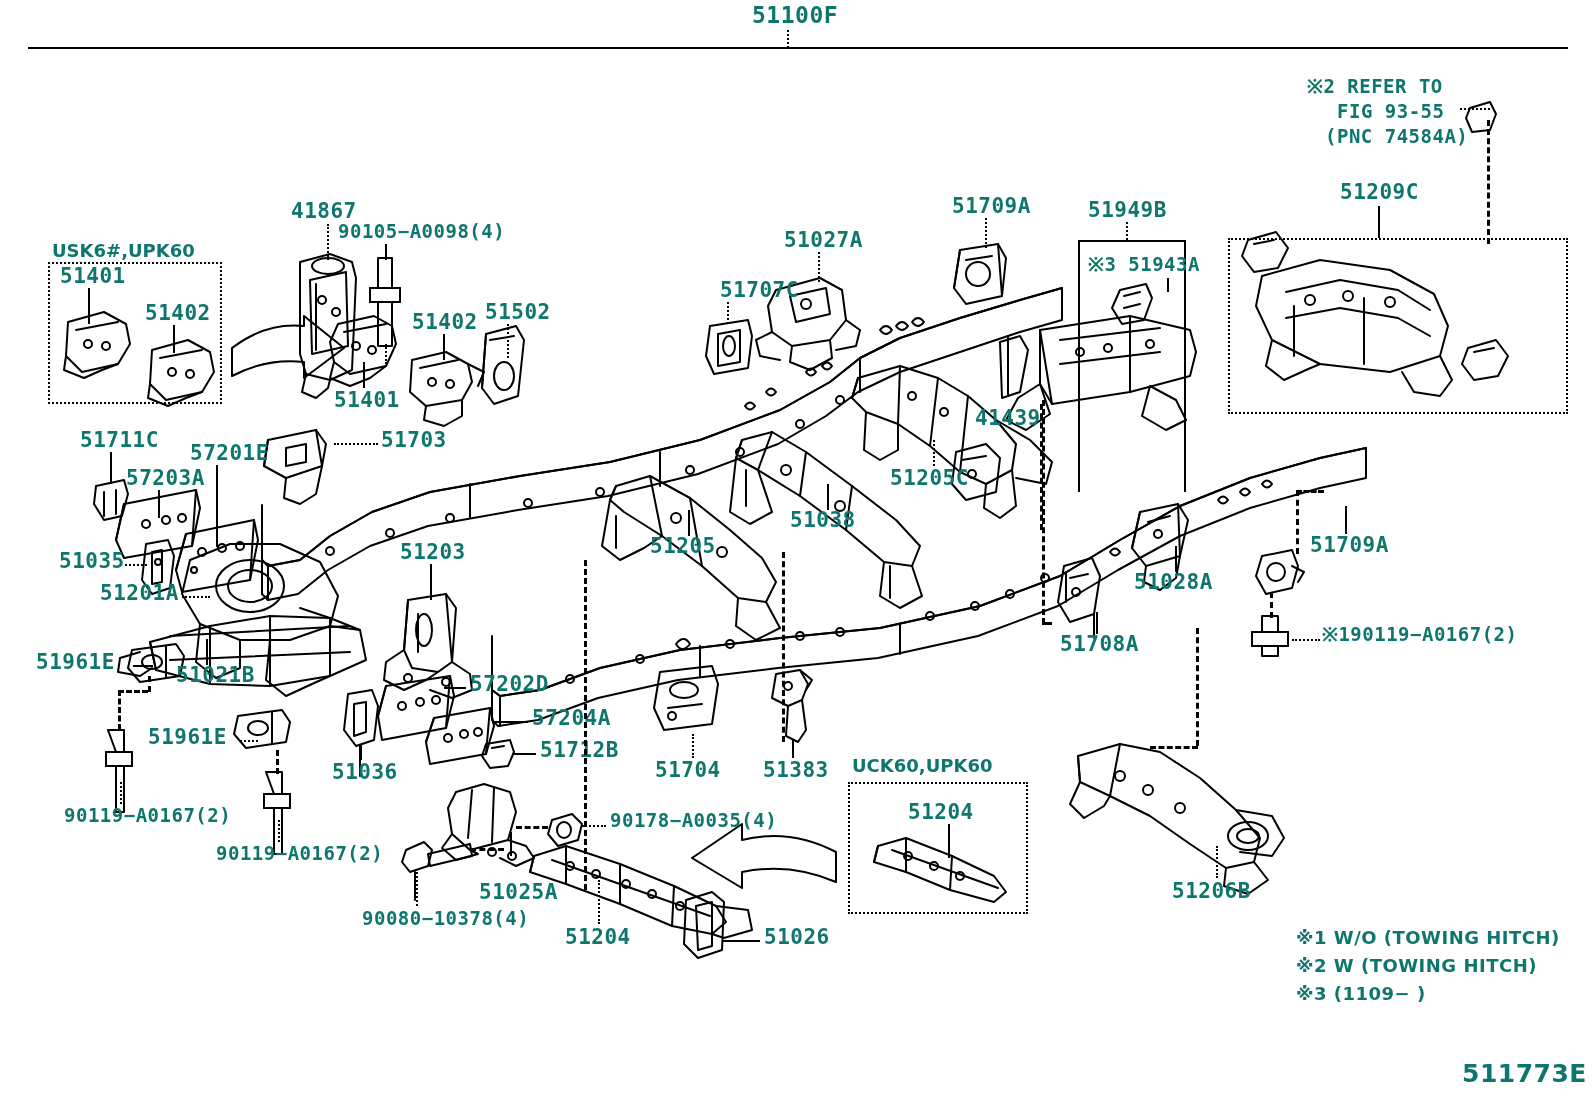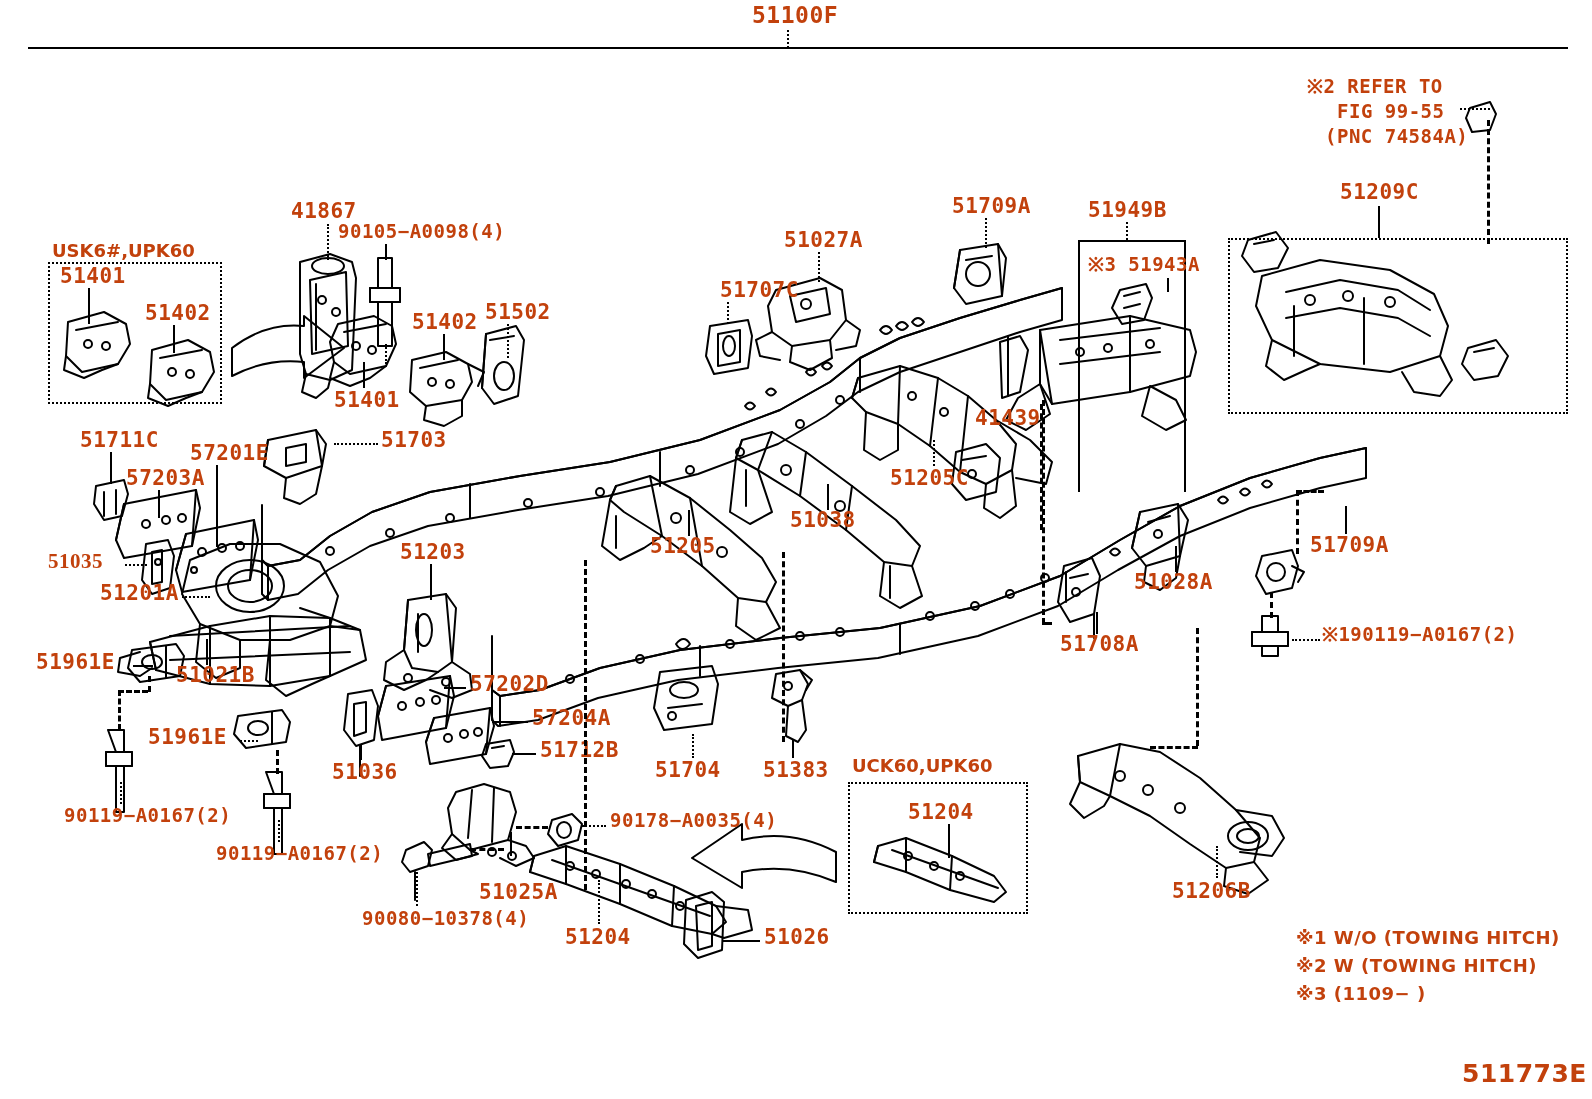--- a/index.html
+++ b/index.html
@@ -6,21 +6,21 @@
   html,body{margin:0;padding:0;background:#ffffff;}
   #page{
     position:relative;
     width:1592px;height:1099px;
     background:#ffffff;
     font-family:"DejaVu Sans Mono", monospace;
     overflow:hidden;
   }
   .lbl{
     position:absolute;
-    color:#c2410c;
+    color:#0f766e;
     font-family:"DejaVu Sans Mono", monospace;
     font-weight:bold;
     font-size:21px;
     letter-spacing:0.5px;
     white-space:nowrap;
     line-height:1.15;
   }
   .lbl.sm{font-size:19px;}
   .lbl.inset-title{
     font-family:"DejaVu Sans", sans-serif;
@@ -545,21 +545,21 @@
       <path d="M892 850 L998 888"></path>
     </g>
 
   </svg>
 
   <div class="lbl" style="left:752px;top:2px;font-size:23px;">51100F</div>
   <div class="ld dotv" style="left:787px;top:30px;height:18px;"></div>
   <div class="hr" style="left:28px;top:47px;width:1540px;"></div>
 
   <div class="lbl refer" style="left:1307px;top:74px;">※2 REFER TO</div>
-  <div class="lbl refer" style="left:1337px;top:99px;">FIG 99-55</div>
+  <div class="lbl refer" style="left:1337px;top:99px;">FIG 93-55</div>
   <div class="lbl refer" style="left:1325px;top:124px;">(PNC 74584A)</div>
   <div class="ld doth" style="left:1460px;top:108px;width:30px;"></div>
   <div class="ld dashv" style="left:1487px;top:120px;height:124px;"></div>
 
   <div class="lbl inset-title" style="left:52px;top:241px;">USK6#,UPK60</div>
   <div class="inset dotted" style="left:48px;top:262px;width:170px;height:138px;"></div>
   <div class="lbl" style="left:60px;top:264px;">51401</div>
   <div class="ld v" style="left:88px;top:288px;height:36px;"></div>
   <div class="lbl" style="left:145px;top:301px;">51402</div>
   <div class="ld v" style="left:173px;top:325px;height:28px;"></div>
@@ -623,21 +623,21 @@
 
   <div class="lbl" style="left:190px;top:441px;">57201E</div>
   <div class="ld v" style="left:216px;top:465px;height:82px;"></div>
 
   <div class="lbl" style="left:126px;top:466px;">57203A</div>
   <div class="ld v" style="left:158px;top:490px;height:28px;"></div>
 
   <div class="lbl" style="left:381px;top:428px;">51703</div>
   <div class="ld doth" style="left:334px;top:443px;width:44px;"></div>
 
-  <div class="lbl" style="left:48px;top:549px;font-family:Liberation Serif, serif;">51035</div>
+  <div class="lbl" style="left:59px;top:549px;">51035</div>
   <div class="ld doth" style="left:125px;top:564px;width:22px;"></div>
 
   <div class="lbl" style="left:100px;top:581px;">51201A</div>
   <div class="ld doth" style="left:182px;top:596px;width:28px;"></div>
 
   <div class="lbl" style="left:400px;top:540px;">51203</div>
   <div class="ld v" style="left:430px;top:564px;height:36px;"></div>
 
   <div class="lbl" style="left:36px;top:650px;">51961E</div>
   <div class="ld h" style="left:133px;top:665px;width:20px;"></div>

